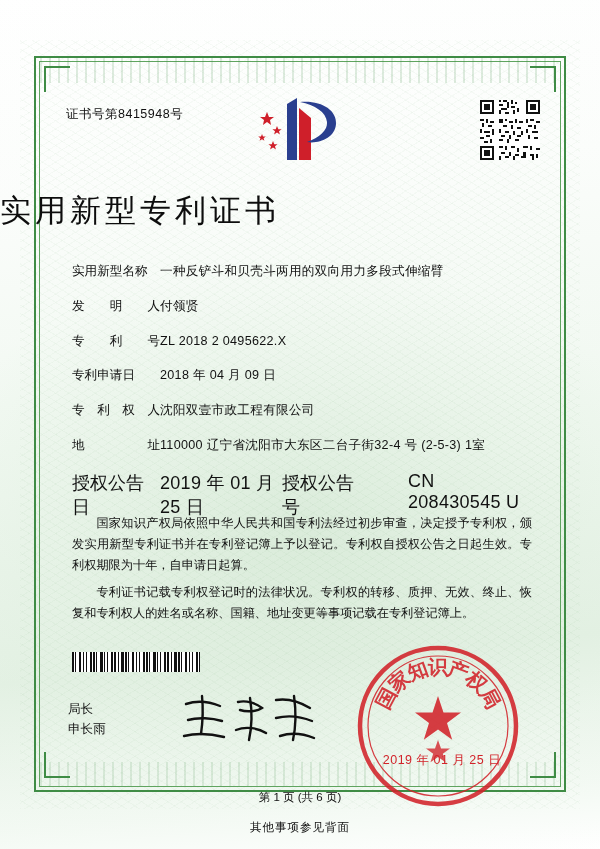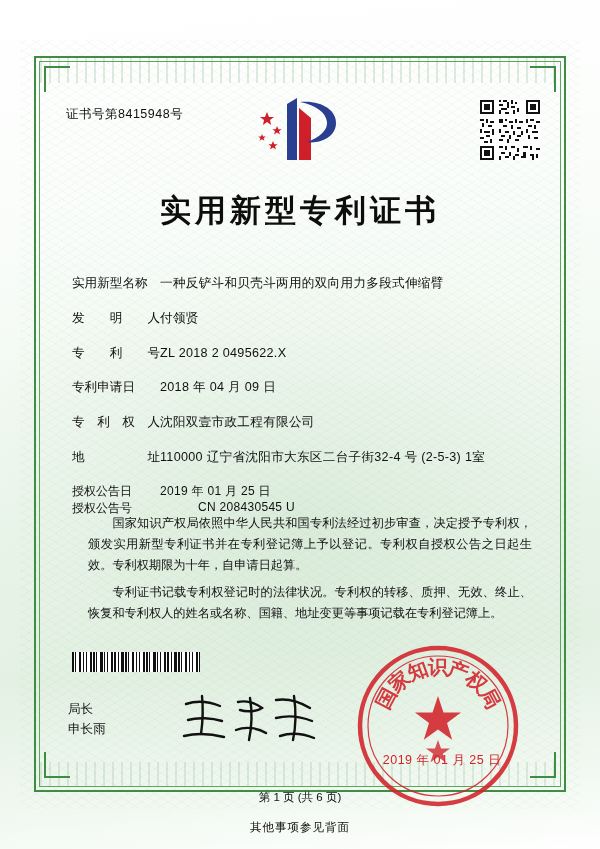--- a/index.html
+++ b/index.html
@@ -100,39 +100,38 @@
   .qr {
     position: absolute;
     right: 60px; top: 100px;
     width: 60px; height: 60px;
   }
 
   .main-title {
     position: absolute;
     left: 0; top: 190px;
     width: 600px;
-    text-align: center;
+    text-align: left;
     font-size: 31px;
-    font-weight: bold;
+    font-weight: normal;
     letter-spacing: 4px;
     color: #0d0d0d;
   }
 
   .fields {
     position: absolute;
     left: 72px; top: 262px;
     width: 458px;
   }
   .field-row {
     display: flex;
     align-items: center;
     margin-bottom: 16.5px;
     font-size: 12.6px;
     line-height: 1.45;
-    margin-top: 12px;
   }
   .field-label {
     width: 88px;
     flex: 0 0 88px;
     color: #111;
     letter-spacing: 0px;
   }
   .field-label.spread {
     display: flex;
     justify-content: space-between;
@@ -140,39 +139,38 @@
   .field-label.spread span { display: inline-block; }
   .field-value {
     flex: 1;
     color: #111;
     letter-spacing: .3px;
   }
 
   .row-grant {
     display: flex;
     align-items: flex-start;
-    font-size: 12px;
+    font-size: 18px;
     margin-bottom: 24px;
-    flex-direction: column;
   }
   .grant-left { width: 228px; display: flex; }
   .grant-right { display: flex; gap: 40px; }
   .grant-right .field-label { width: 86px; flex: 0 0 86px; }
 
   .paragraphs {
     position: absolute;
     left: 72px; top: 513px;
     width: 460px;
     font-size: 12.2px;
     line-height: 1.72;
     color: #111;
     text-align: justify;
   }
   .paragraphs p {
-    margin: 0 0 6px 16px;
+    margin: 0 0 6px 0;
     text-indent: 2em;
   }
 
   
   .barcode {
     position: absolute;
     left: 72px; top: 652px;
     width: 128px; height: 20px;
     background:
       repeating-linear-gradient(90deg,

